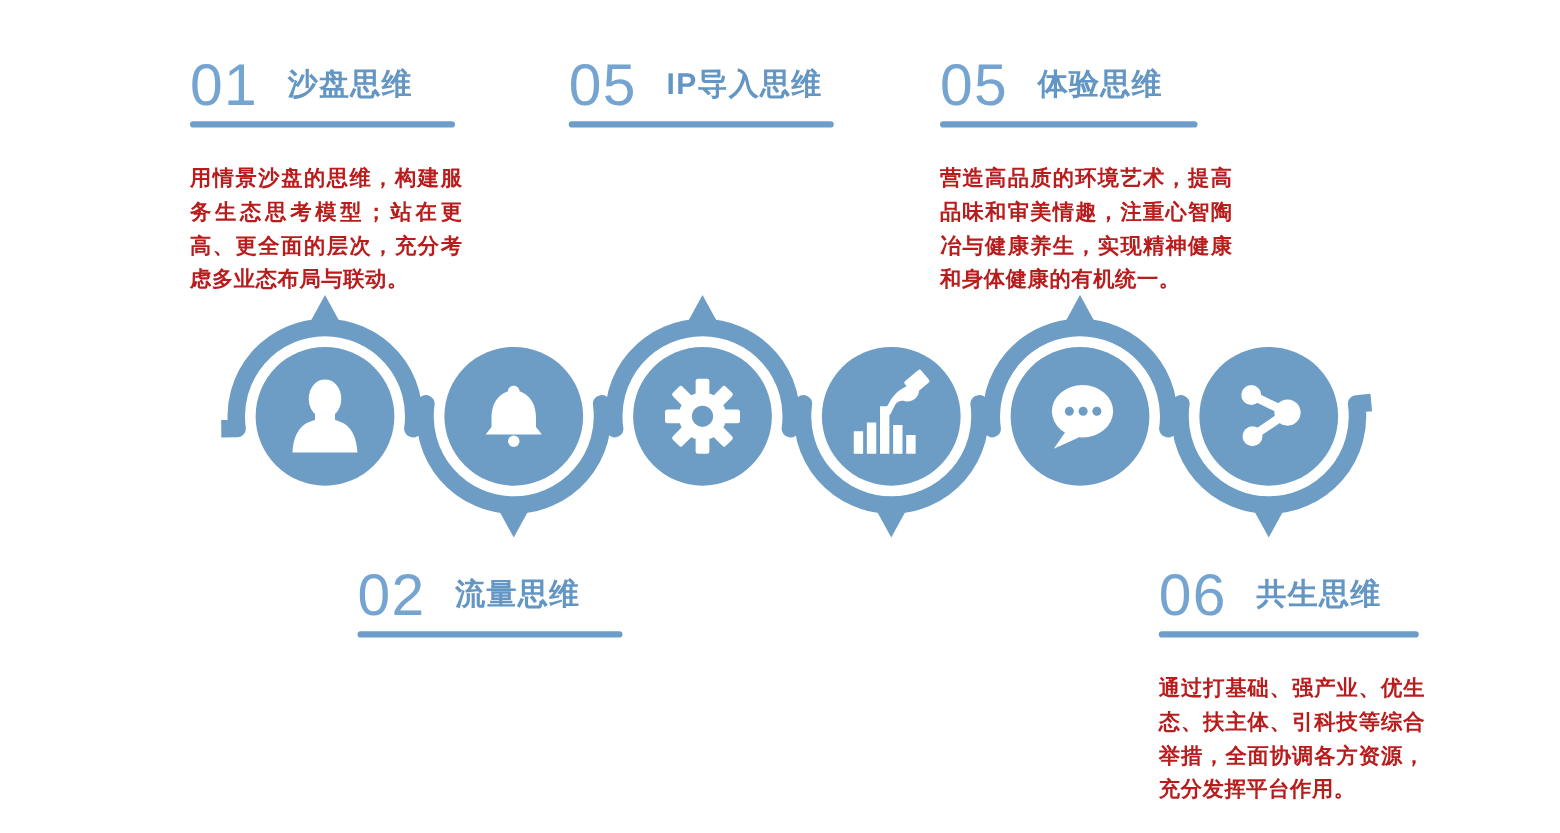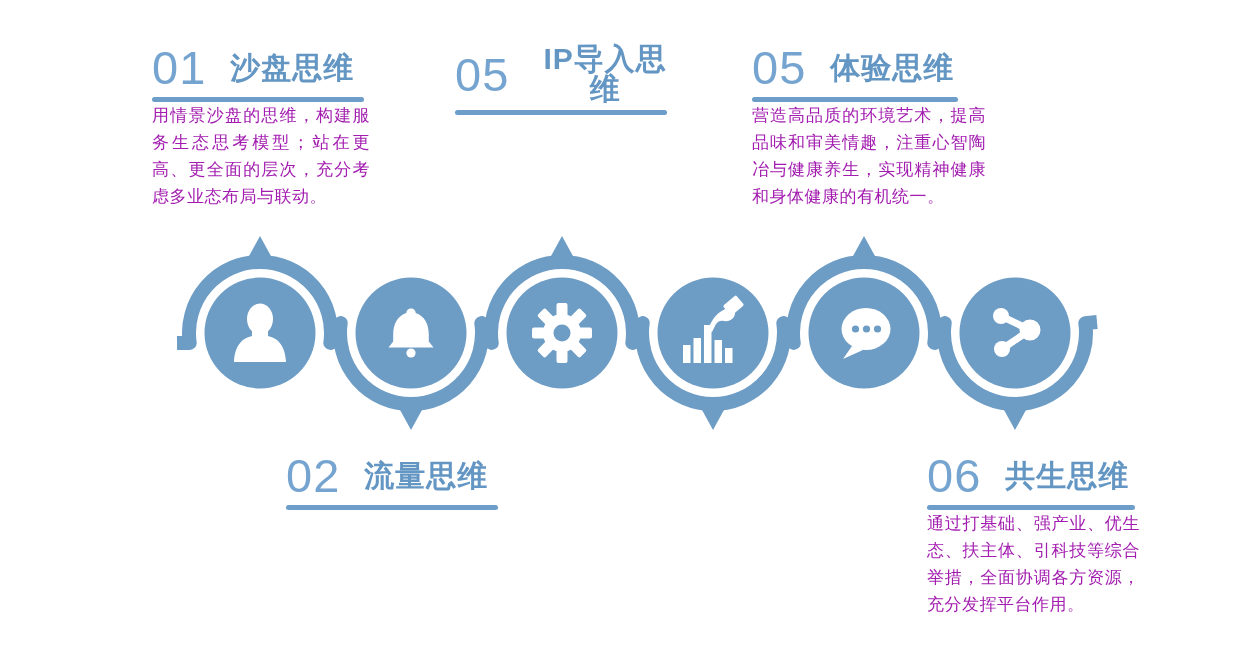--- a/index.html
+++ b/index.html
@@ -1,25 +1,25 @@
 <!DOCTYPE html>
 <html><head>
 <meta charset="utf-8">
 <style>
   html,body{margin:0;padding:0;background:#fff;}
   .canvas{position:relative;width:1248px;height:666px;background:#ffffff;overflow:hidden;
           font-family:"Liberation Sans",sans-serif;}
   .ribbon-svg{position:absolute;left:0;top:0;}
   .step{position:absolute;}
-  .step-header{display:flex;align-items:center;line-height:1;text-align:center;}
+  .step-header{display:flex;align-items:center;line-height:1;}
   .num{font-size:47px;font-weight:400;color:#74a4cf;letter-spacing:1px;line-height:1;}
-  .title{font-size:30px;font-weight:bold;color:#6496c4;margin-left:24px;letter-spacing:1px;}
+  .title{font-size:24px;font-weight:bold;color:#6496c4;margin-left:24px;letter-spacing:1px;}
   .bar{height:5px;background:#6d9dc9;border-radius:3px;margin-top:6px;width:212px;}
-  .desc{font-size:17px;color:#a21caf;line-height:27px;margin:0 0 0 0;
-        text-align:justify;text-align-last:left;letter-spacing:0.5px;}
+  .desc{font-size:17px;color:#b91c1c;line-height:27px;margin:27px 0 0 0;
+        text-align:justify;text-align-last:left;letter-spacing:0.5px;font-weight:bold;}
   .pos-01{left:152px;top:44px;width:218px;}
   .pos-03{left:455px;top:44px;width:222px;}
   .pos-05{left:752px;top:44px;width:234px;}
   .pos-02{left:286px;top:452px;width:215px;}
   .pos-04{left:617px;top:452px;width:220px;}
   .pos-06{left:927px;top:452px;width:213px;}
   .pos-05 .bar{width:206px;}
   .pos-06 .bar{width:208px;}
 </style>
 </head>

